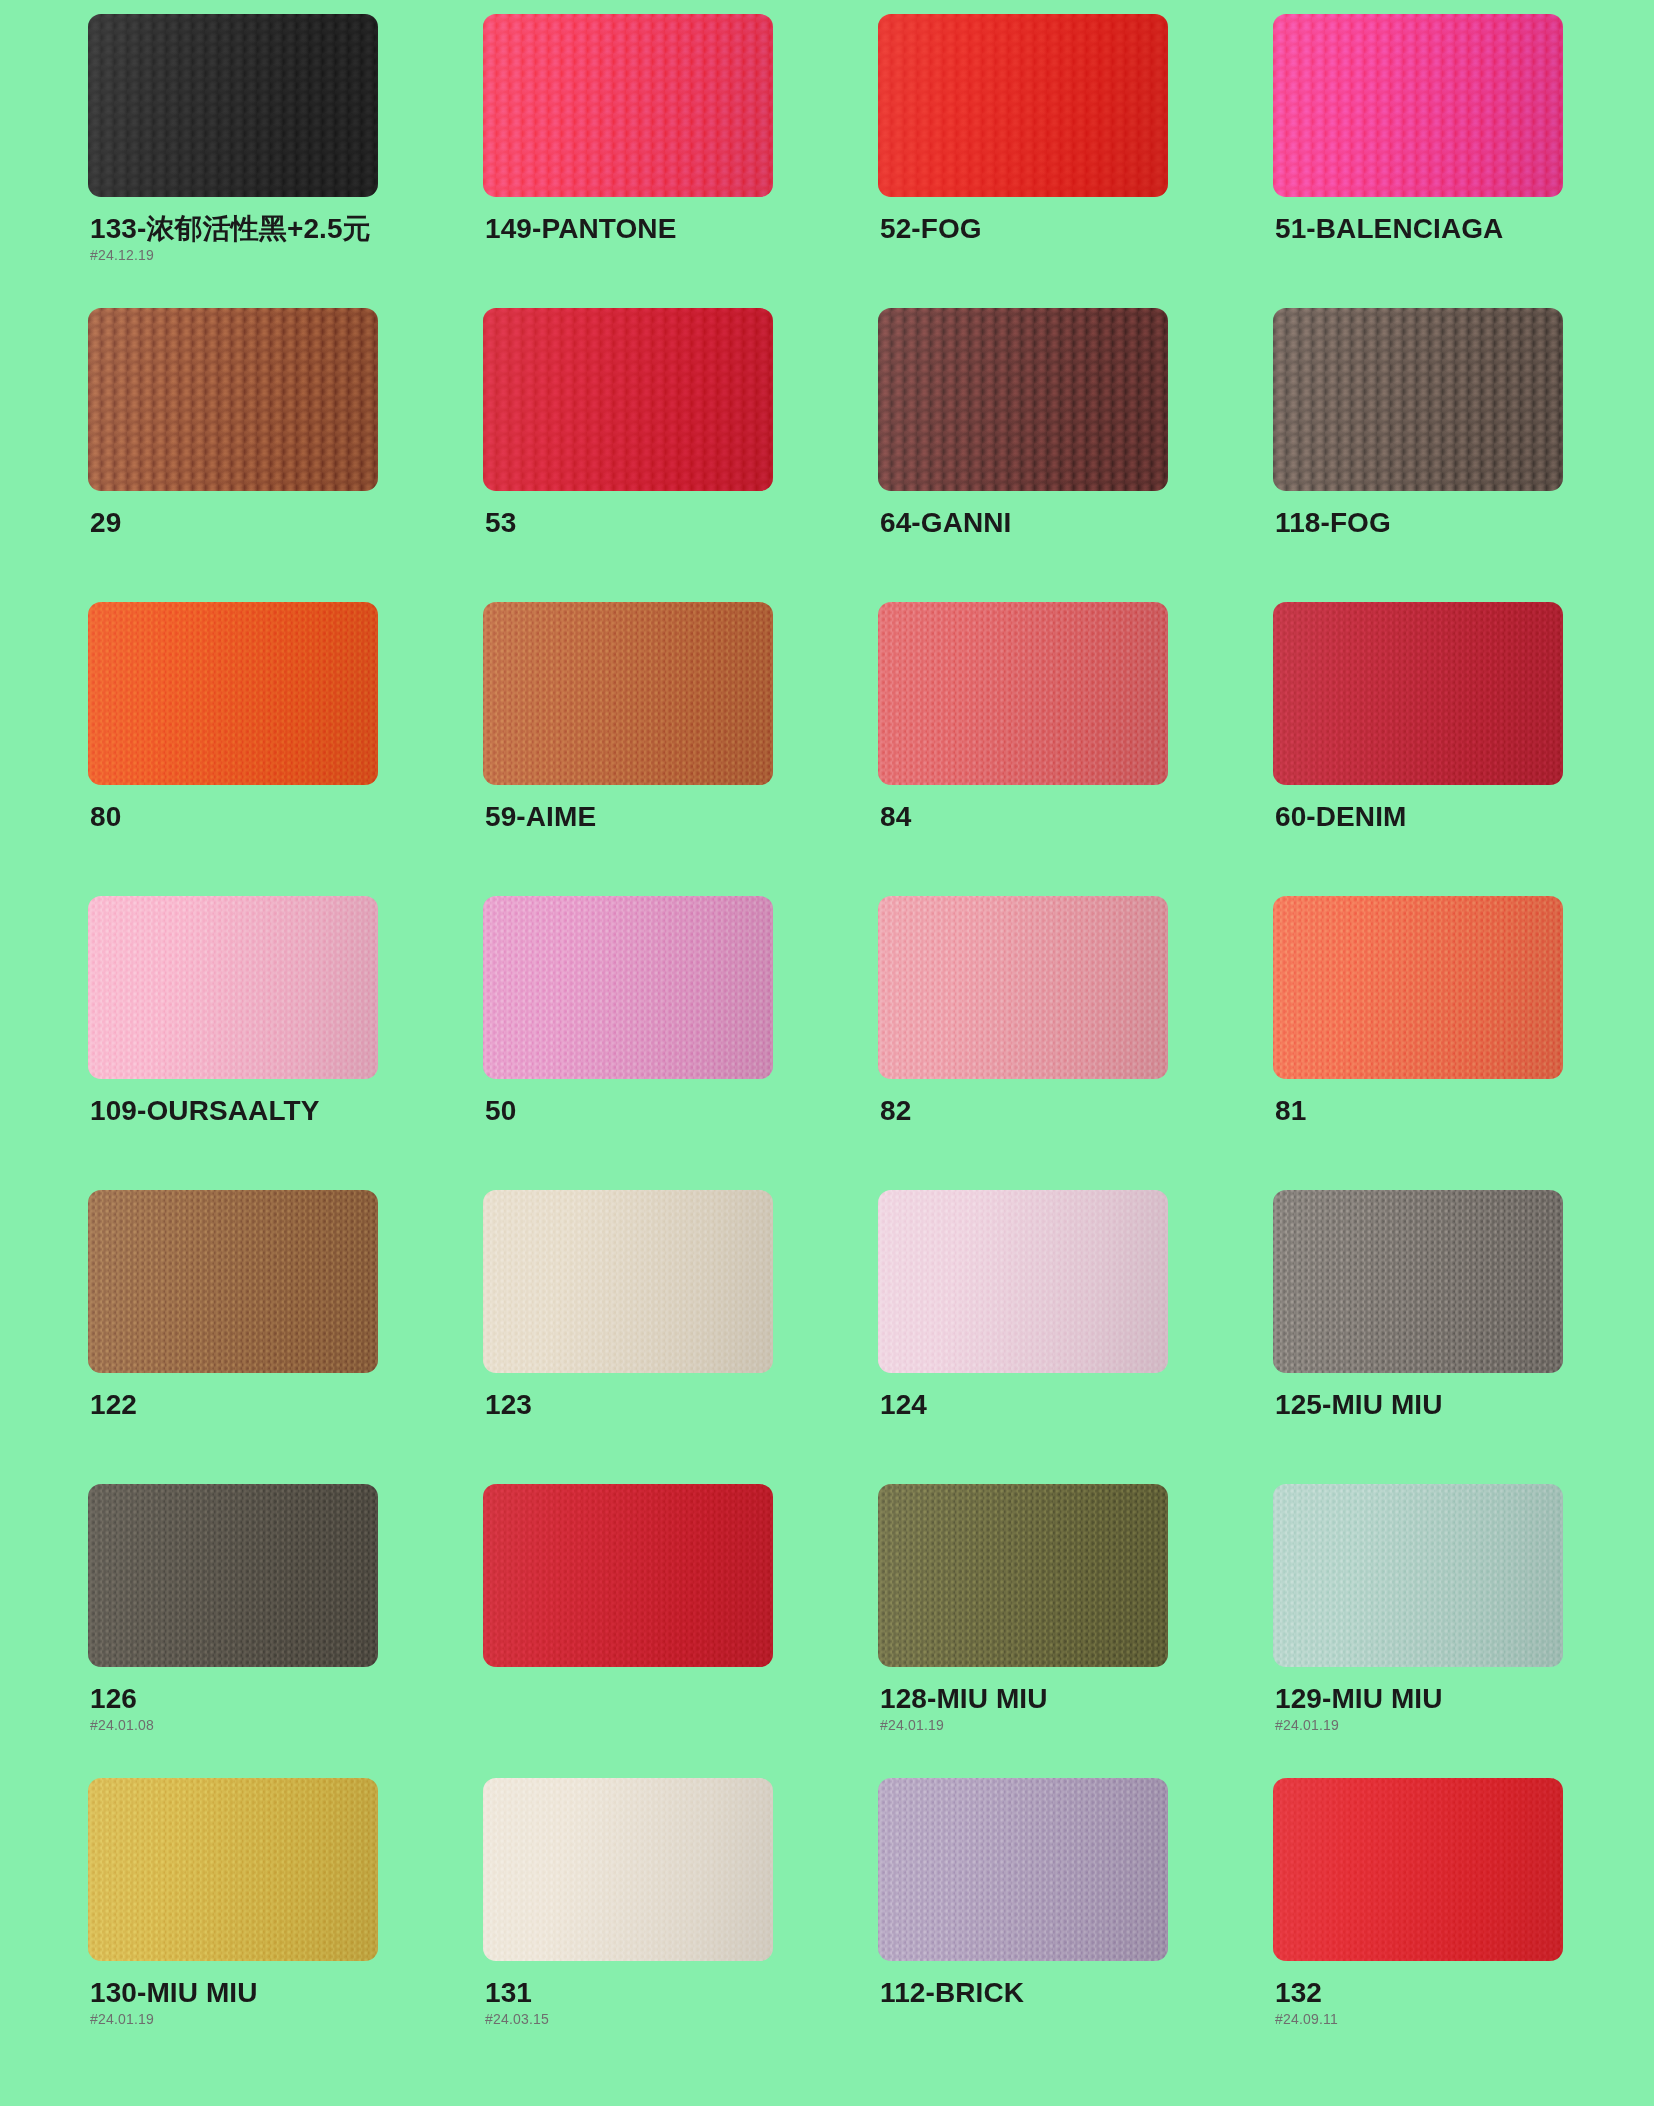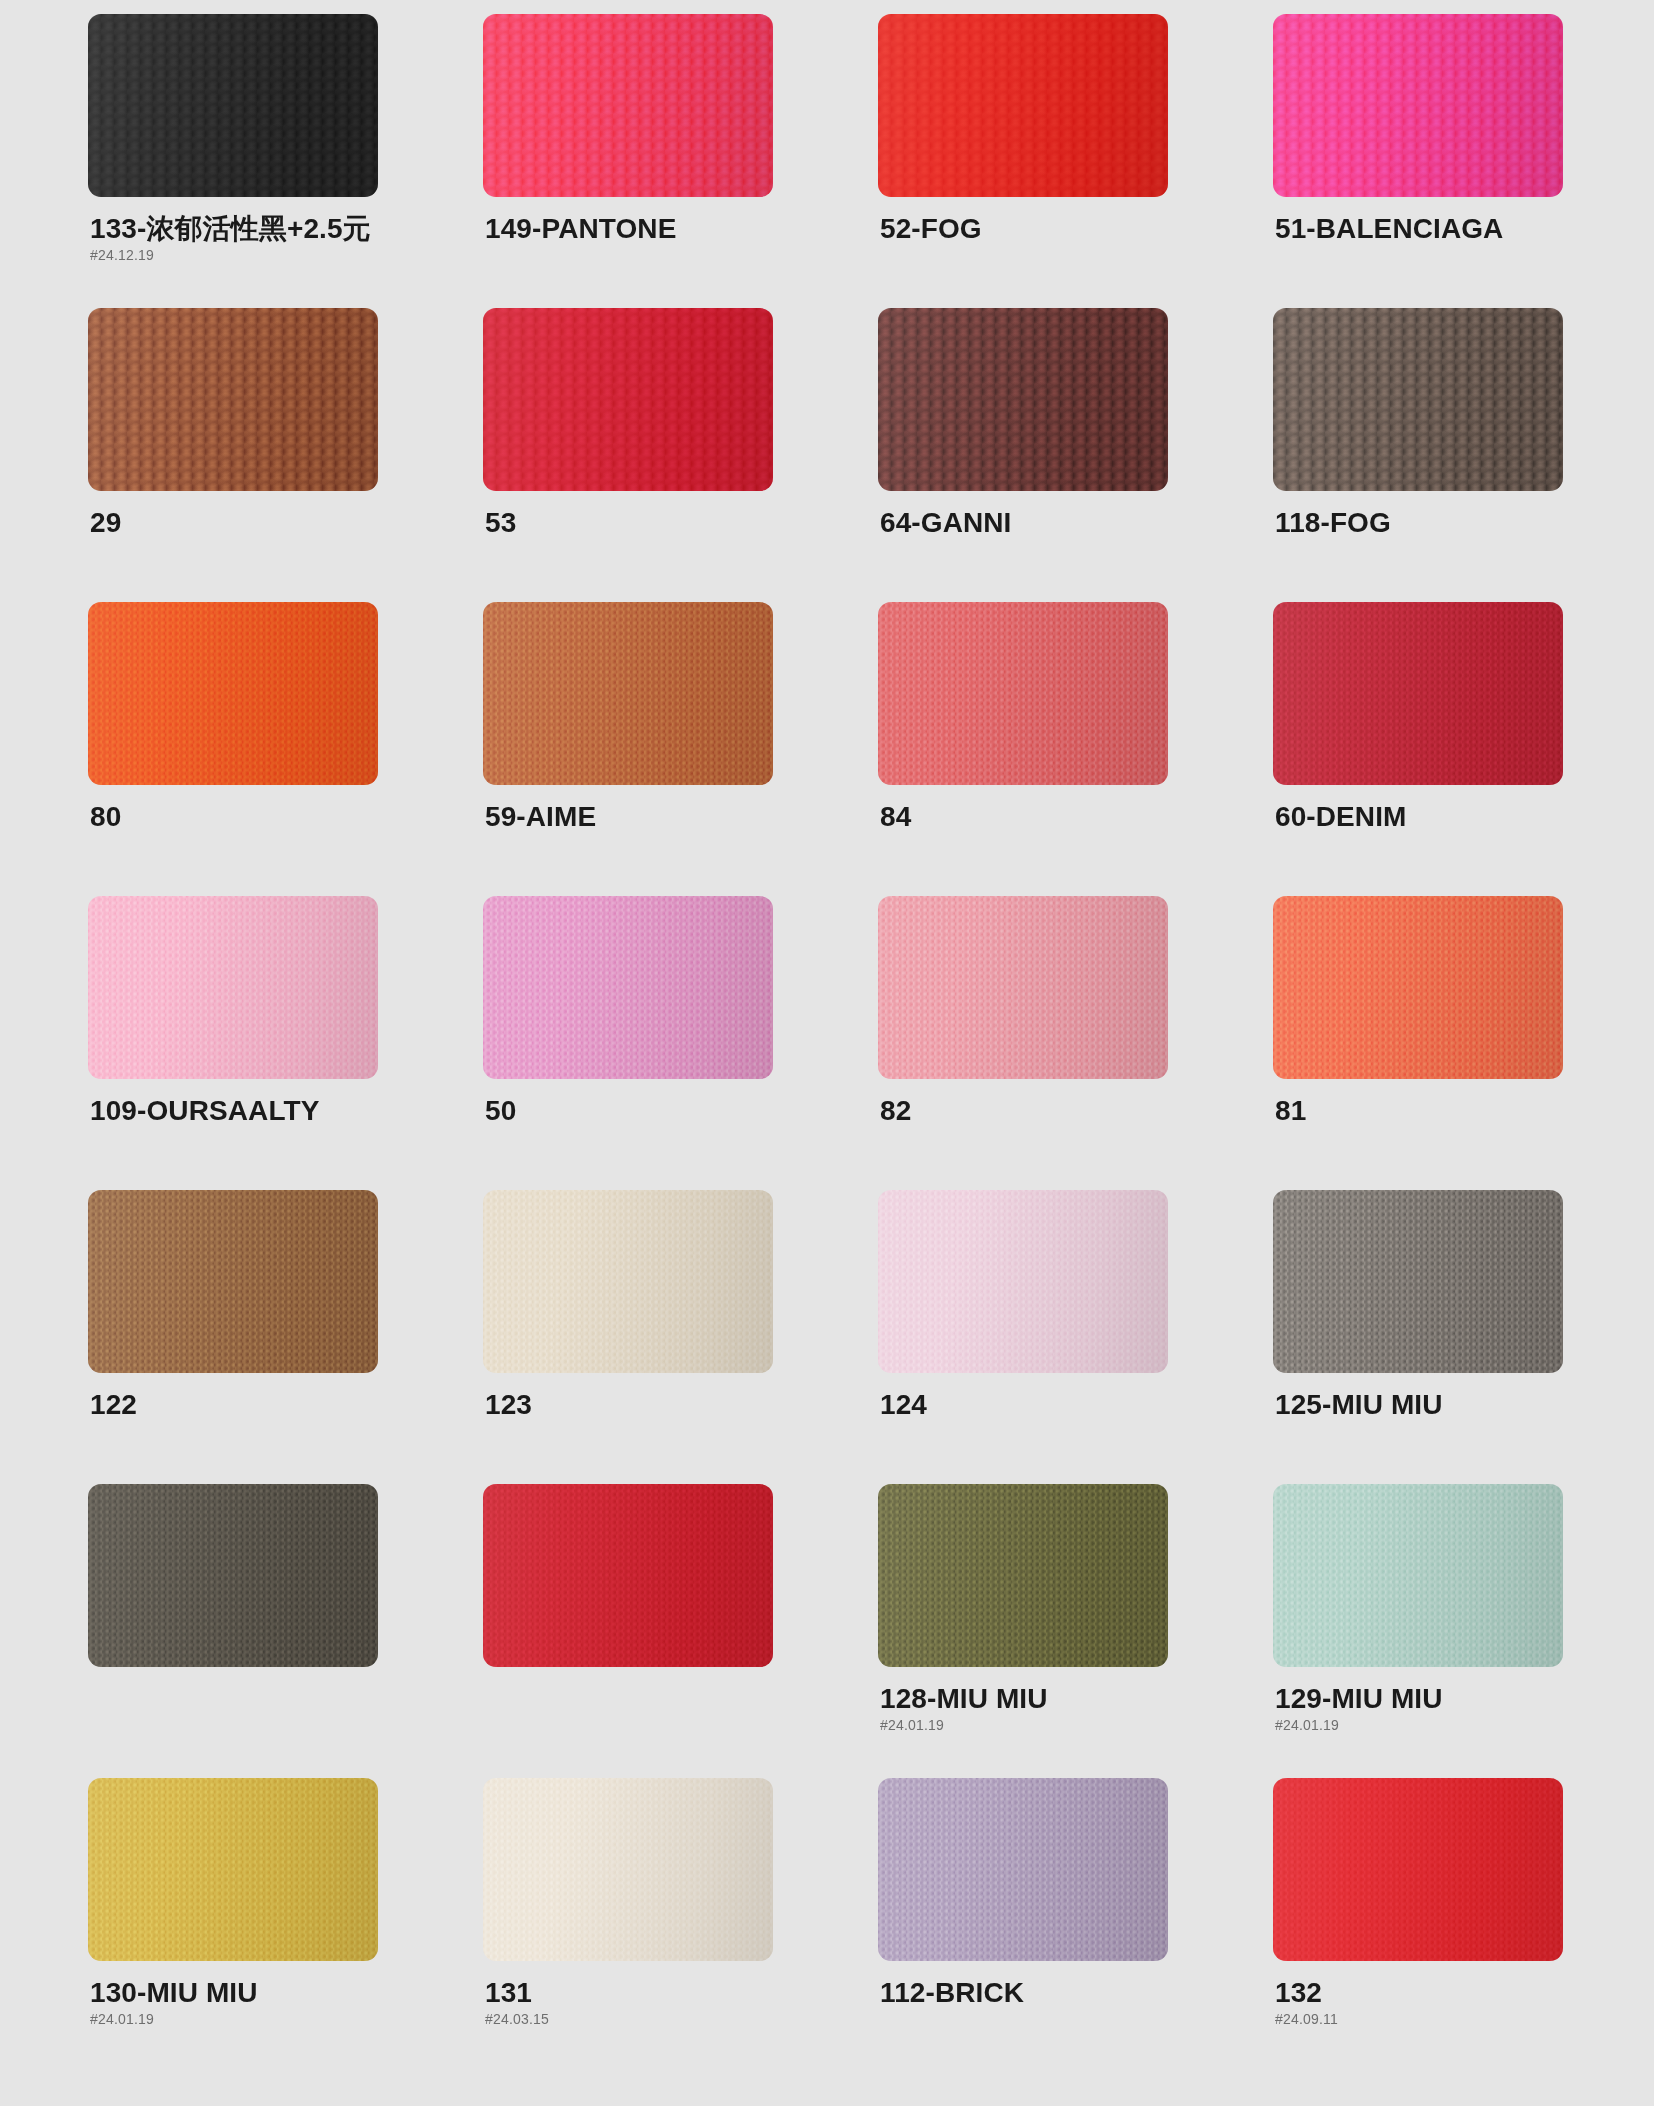--- a/index.html
+++ b/index.html
@@ -12,21 +12,21 @@
     height: 2106px;
     font-family: "Liberation Sans", sans-serif;
     -webkit-font-smoothing: antialiased;
   }
 
   #swatch-sheet {
     width: 1654px;
     height: 2106px;
     box-sizing: border-box;
     padding: 14px 60px 0 88px;
-    background: #e5e5e5;
+    background: #86efac;
     position: relative;
   }
 
   .swatch-grid {
     display: grid;
     grid-template-columns: repeat(4, 300px);
     column-gap: 95px;
     row-gap: 0;
   }
 
@@ -341,20 +341,24 @@
         <div class="swatch-caption">
           <div class="swatch-name">125-MIU MIU</div>
           <div class="swatch-date"></div>
         </div>
       </div>
       <div class="swatch-cell">
         <div class="swatch-chip" style="background-color: rgb(88, 83, 73);">
           <div class="knit fine"></div>
           <div class="sheen"></div>
         </div>
+        <div class="swatch-caption">
+          <div class="swatch-name">126</div>
+          <div class="swatch-date">#24.01.08</div>
+        </div>
       </div>
       <div class="swatch-cell">
         <div class="swatch-chip" style="background-color: rgb(207, 31, 45);">
           <div class="knit fine"></div>
           <div class="sheen"></div>
         </div>
       </div>
       <div class="swatch-cell">
         <div class="swatch-chip" style="background-color: rgb(107, 106, 61);">
           <div class="knit fine"></div>

